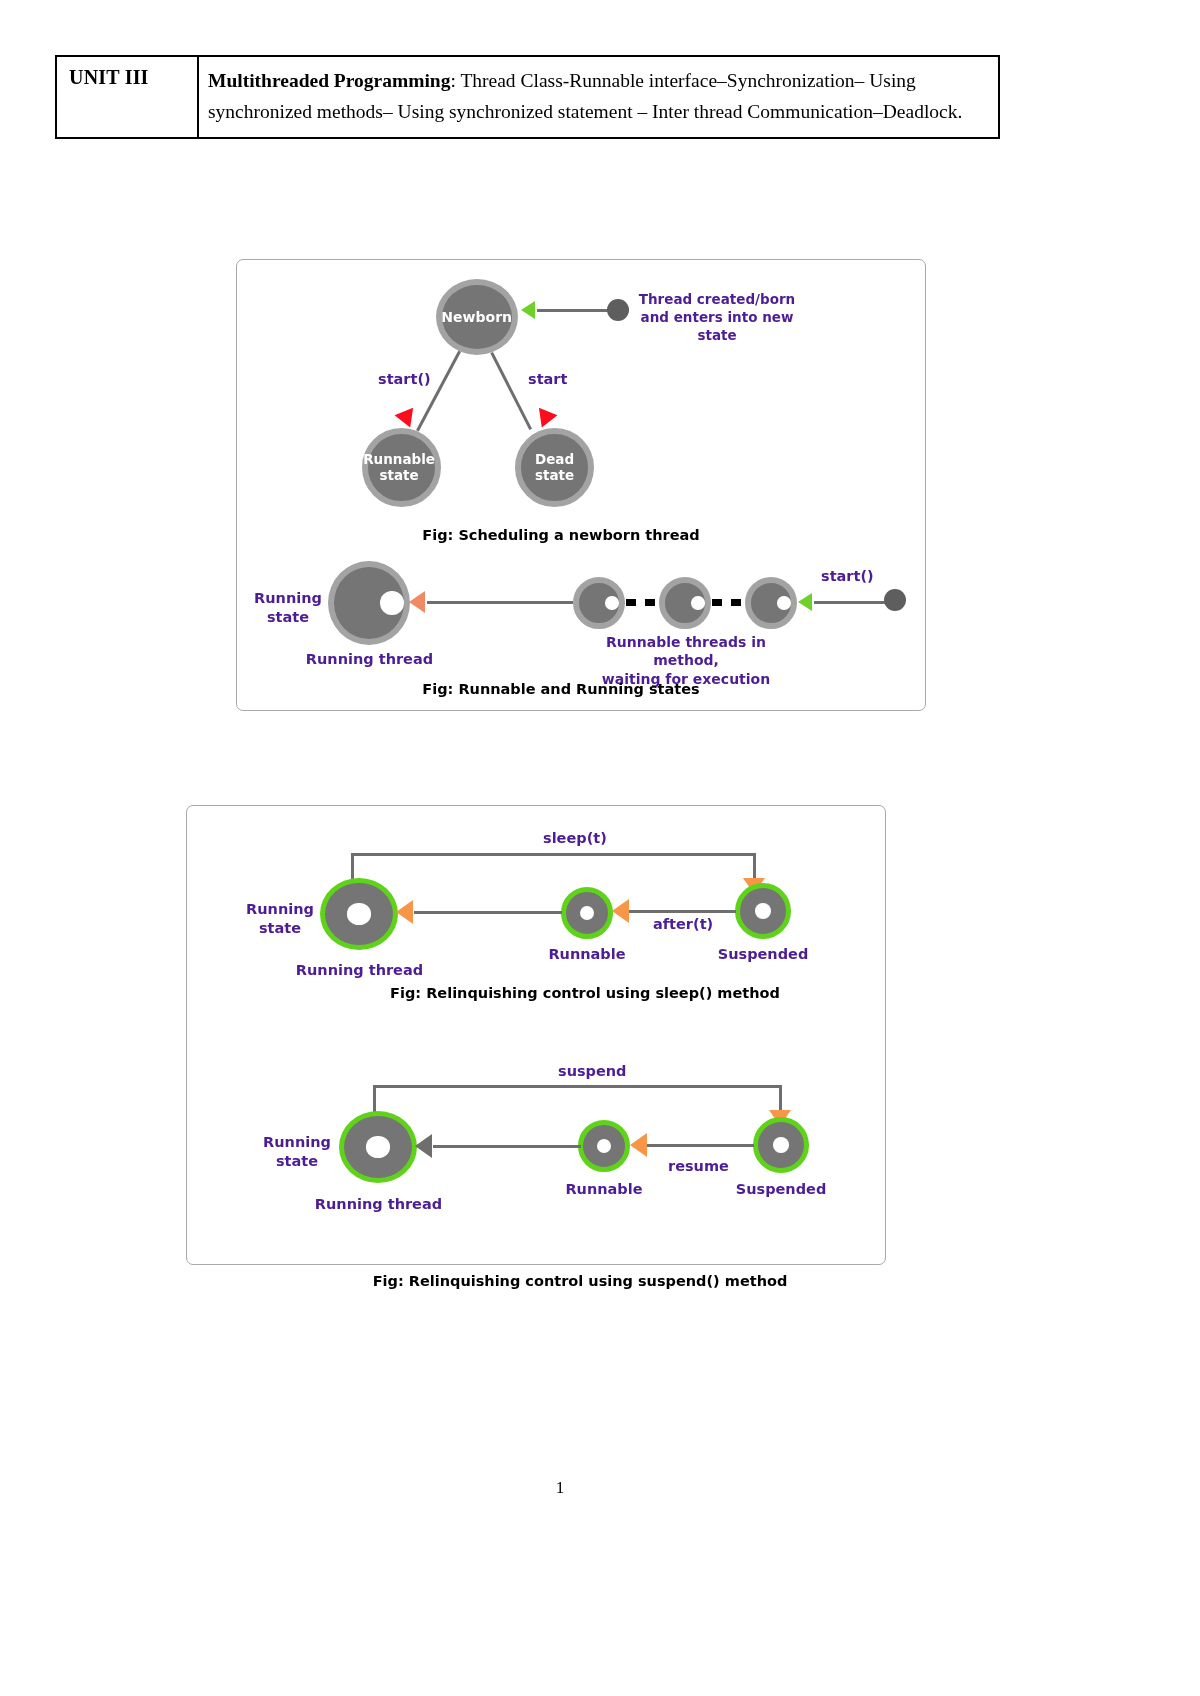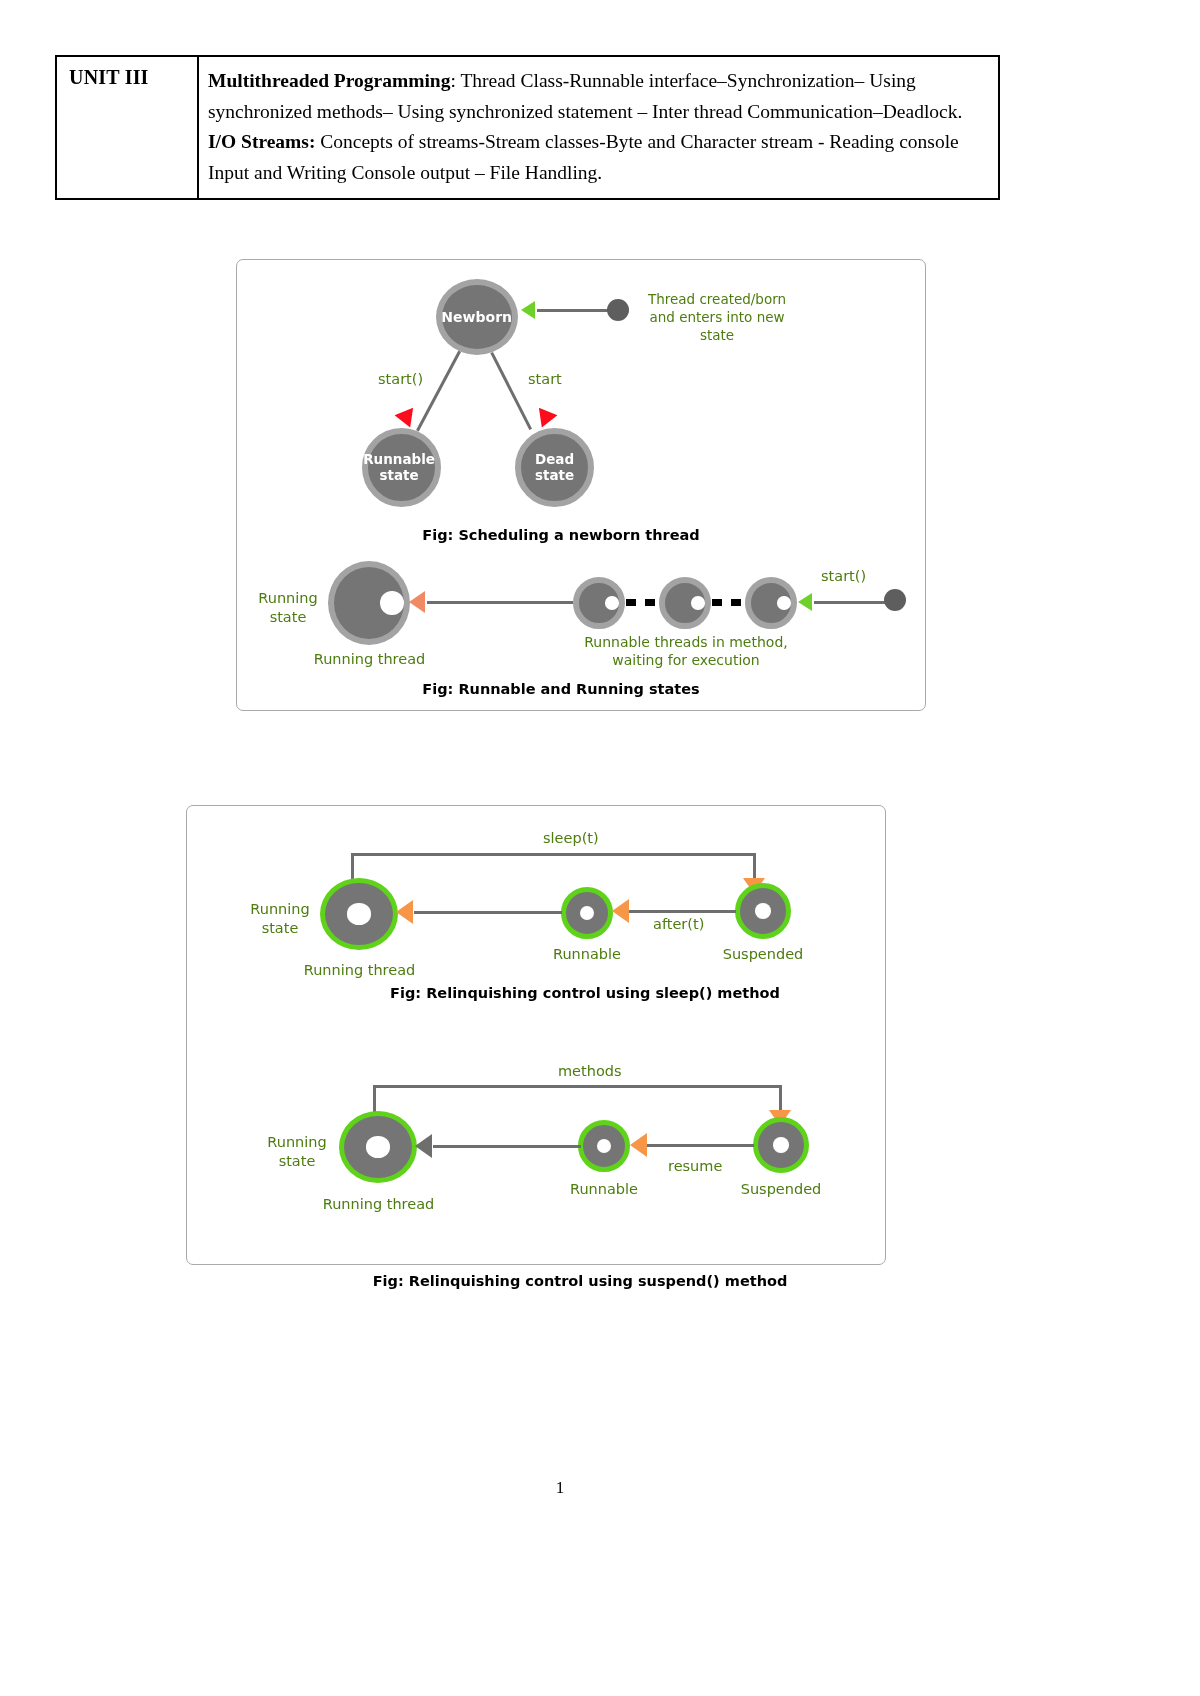--- a/index.html
+++ b/index.html
@@ -93,22 +93,22 @@
     width: 34%;
     height: 34%;
     border-radius: 50%;
     background: #ffffff;
   }
 
   
   .lbl {
     position: absolute;
     font-family: "DejaVu Sans", sans-serif;
-    font-weight: normal;
-    color: #4d7c0f;
+    font-weight: bold;
+    color: #4c1d95;
     line-height: 1.32;
     white-space: pre-line;
   }
   .lbl.c { text-align: center; }
 
   .fig-caption {
     position: absolute;
     font-family: "DejaVu Sans", sans-serif;
     font-weight: bold;
     font-size: 14.5px;
@@ -166,21 +166,20 @@
 </style>
 </head>
 <body>
 
 <div class="syllabus-table">
   <div class="syl-col-left">
     <span>UNIT III</span>
   </div>
   <div class="syl-col-right">
     <p><span class="syl-heading">Multithreaded Programming</span><span>: Thread Class-Runnable interface–Synchronization– Using synchronized methods– Using synchronized statement – Inter thread Communication–Deadlock.</span></p>
-    <p><span class="syl-heading">I/O Streams:</span><span> Concepts of streams-Stream classes-Byte and Character stream - Reading console Input and Writing Console output – File Handling.</span></p>
   </div>
 </div>
 
 <div class="fig-frame" id="figure-box-1"></div>
 
 <div class="node red" id="node-newborn" style="left:436px; top:279px; width:82px; height:76px; font-size:14px;">
   <span>Newborn</span>
 </div>
 
 <div class="node red" id="node-runnable-state" style="left:362px; top:428px; width:79px; height:79px; font-size:13.5px;">
@@ -270,21 +269,21 @@
 
 <div class="lbl c" style="left:240px; top:900px; width:80px; font-size:14.5px;">Running
 state</div>
 <div class="lbl" style="left:653px; top:915px; font-size:14.5px;">after(t)</div>
 <div class="lbl c" style="left:281px; top:961px; width:157px; font-size:14.5px;">Running thread</div>
 <div class="lbl c" style="left:529px; top:945px; width:116px; font-size:14.5px;">Runnable</div>
 <div class="lbl c" style="left:702px; top:945px; width:122px; font-size:14.5px;">Suspended</div>
 
 <div class="fig-caption" style="left:360px; top:985px; width:450px;">Fig: Relinquishing control using sleep() method</div>
 
-<div class="lbl" style="left:558px; top:1062px; font-size:14.5px;">methods</div>
+<div class="lbl" style="left:558px; top:1062px; font-size:14.5px;">suspend</div>
 
 <div class="line-h" style="left:373px; top:1085px; width:408px;"></div>
 <div class="line-v" style="left:373px; top:1085px; height:40px;"></div>
 <div class="line-v" style="left:779px; top:1085px; height:27px;"></div>
 <div class="arrow down-orange" style="left:769px; top:1110px;"></div>
 
 <div class="node green" id="node-running-suspend" style="left:339px; top:1111px; width:78px; height:72px;">
   <span class="hole"></span>
 </div>
 <div class="node green" id="node-runnable-suspend" style="left:578px; top:1120px; width:52px; height:52px;">

